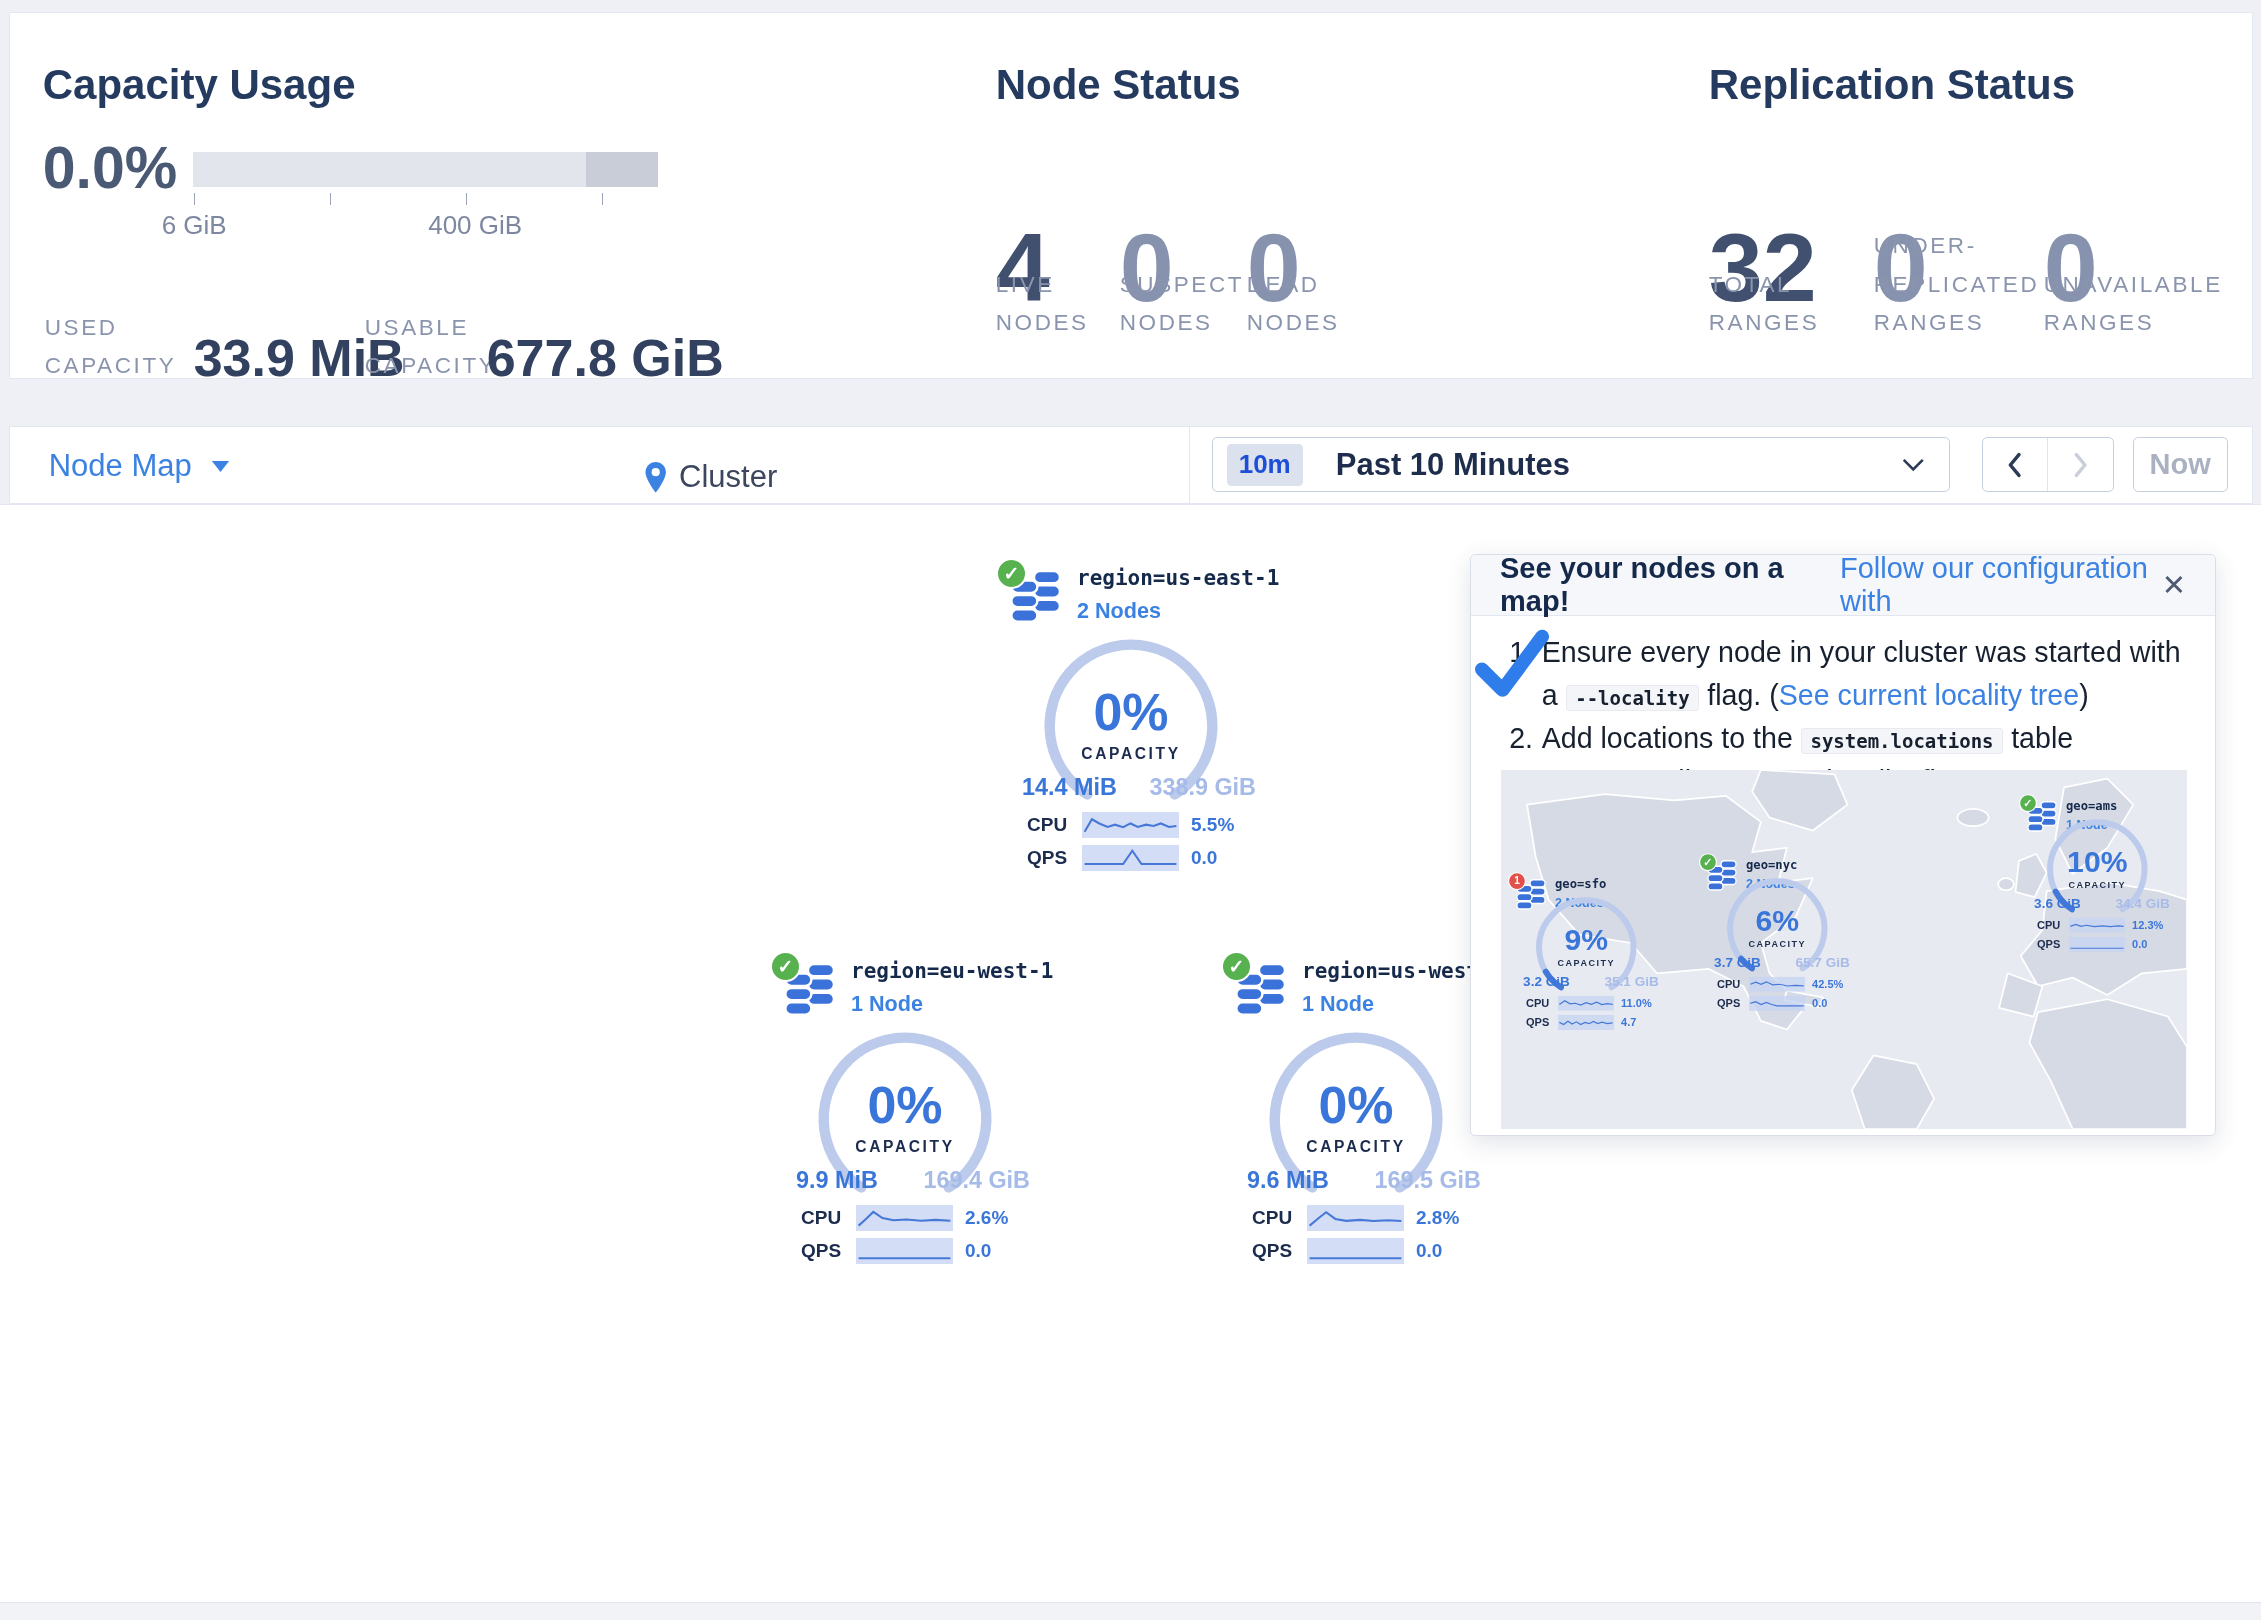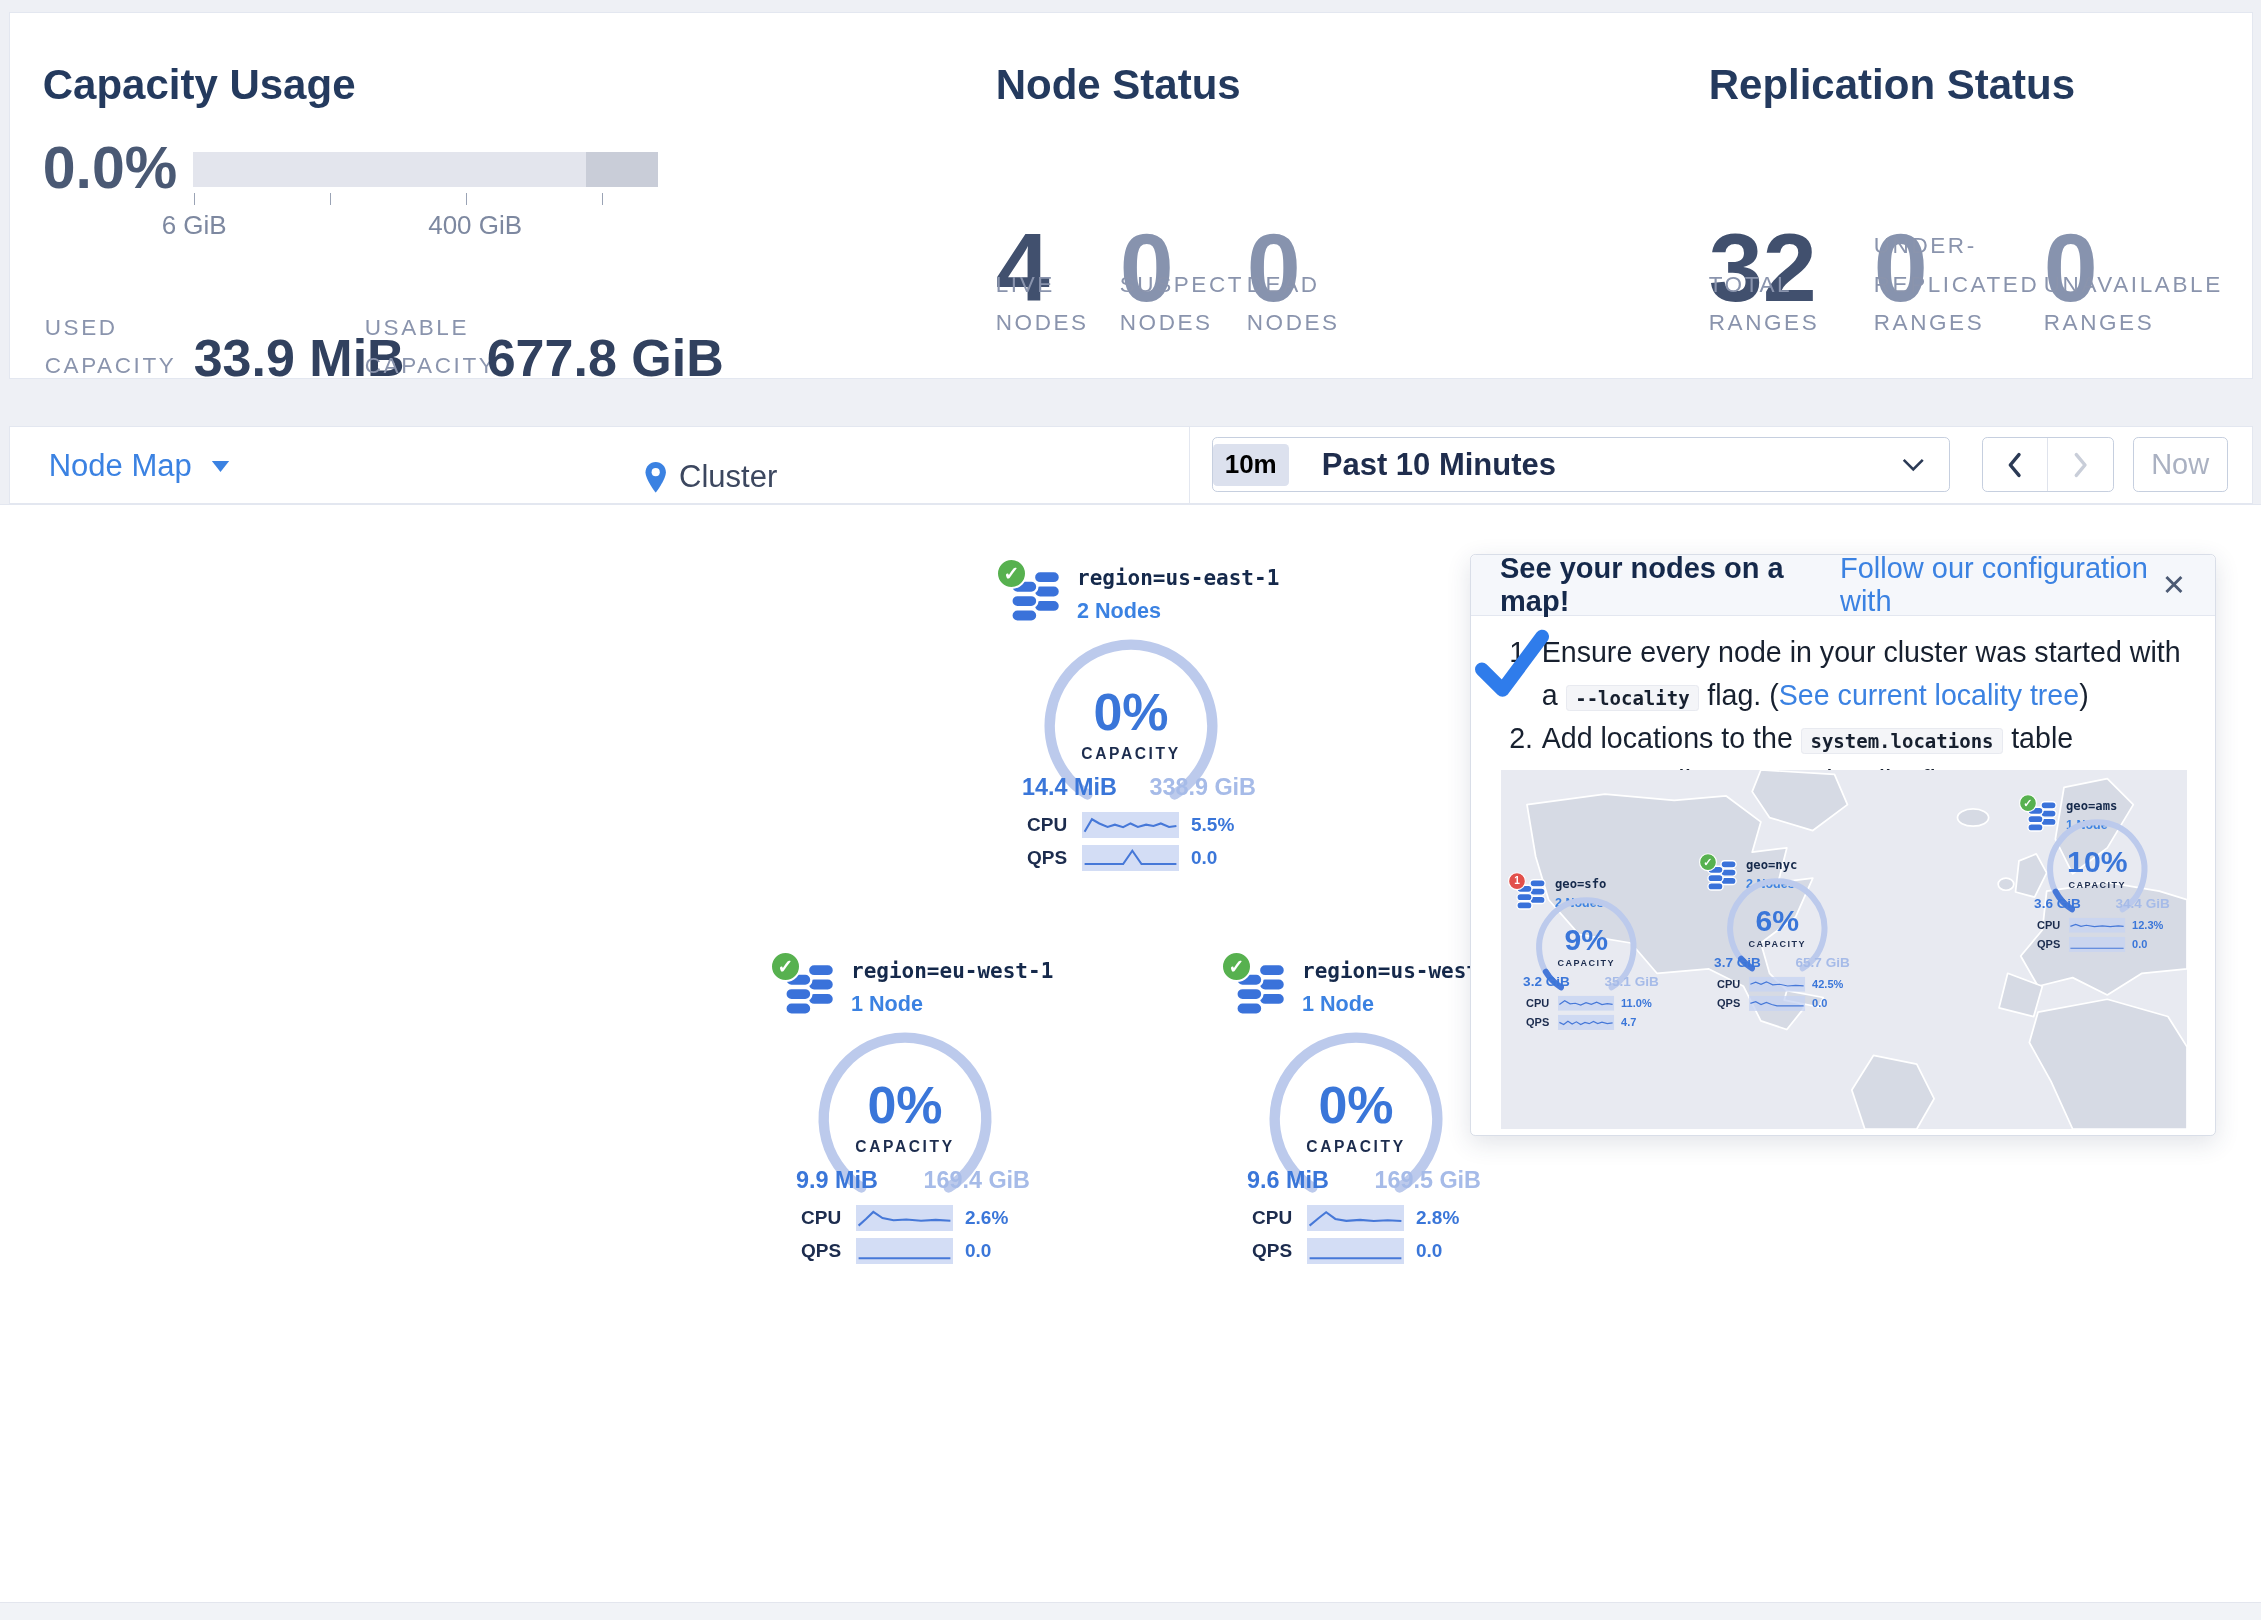--- a/index.html
+++ b/index.html
@@ -24,27 +24,27 @@
   .cap-stat-val{position:absolute;top:319px;font-size:52px;font-weight:700;color:#31415f;line-height:1;}
 
   
   #toolbar{left:8.7px;top:426px;width:2244px;height:78px;}
   #view-dd{position:absolute;left:39px;top:0;height:78px;display:flex;align-items:center;gap:19px;cursor:pointer;}
   #view-dd .lbl{font-size:31px;color:#3b82e2;}
   #crumb{position:absolute;left:634px;top:0;height:100px;display:flex;align-items:center;gap:12px;}
   #crumb .lbl{font-size:31px;color:#3c475f;}
   #tb-divider{position:absolute;left:1179px;top:0;width:0.9px;height:76px;background:#e3e7f0;}
   #time-dd{position:absolute;left:1202px;top:10.4px;width:738px;height:55px;border:1.7px solid #c6cfdf;border-radius:5.2px;display:flex;align-items:center;box-sizing:border-box;cursor:pointer;}
-  #time-badge{background:#dce1ee;border-radius:4.3px;padding:5.2px 12px;font-size:26px;font-weight:700;color:#000000;}
+  #time-badge{margin-left:14px;background:#dce1ee;border-radius:4.3px;padding:5.2px 12px;font-size:26px;font-weight:700;color:#1d4ed8;}
   #time-label{margin-left:33px;font-size:31px;font-weight:600;color:#1f2d4d;}
   #time-chev{margin-left:auto;margin-right:24px;}
   #pager{position:absolute;left:1972px;top:10.4px;width:132px;height:55px;border:1.7px solid #c6cfdf;border-radius:5.2px;display:flex;box-sizing:border-box;}
   #pager .half{flex:1;display:flex;align-items:center;justify-content:center;cursor:pointer;}
   #pager .half+.half{border-left:0.9px solid #dfe3ec;}
-  #now-btn{position:absolute;left:2123px;top:10.4px;width:95px;height:55px;border:1.7px solid #c6cfdf;border-radius:5.2px;display:flex;align-items:center;justify-content:center;font-size:29px;font-weight:400;color:#aab1c2;box-sizing:border-box;cursor:pointer;}
+  #now-btn{position:absolute;left:2123px;top:10.4px;width:95px;height:55px;border:1.7px solid #c6cfdf;border-radius:5.2px;display:flex;align-items:center;justify-content:center;font-size:29px;font-weight:700;color:#aab1c2;box-sizing:border-box;cursor:pointer;}
 
   
   #main{position:absolute;left:0;top:504px;width:2261px;height:1098px;background:#fff;border-top:0.9px solid #e3e7f0;}
   #footer{position:absolute;left:0;top:1602px;width:2261px;height:19px;background:#f1f3f7;border-top:0.9px solid #e3e6ee;}
 
   
   #node-layer{position:absolute;left:0;top:0;width:2261px;height:1621px;pointer-events:none;}
   .node-card{position:absolute;width:346px;height:329px;pointer-events:auto;}
   .node-card.big{z-index:4;}
   .node-card.mini{transform:scale(.58);transform-origin:0 0;z-index:6;}

